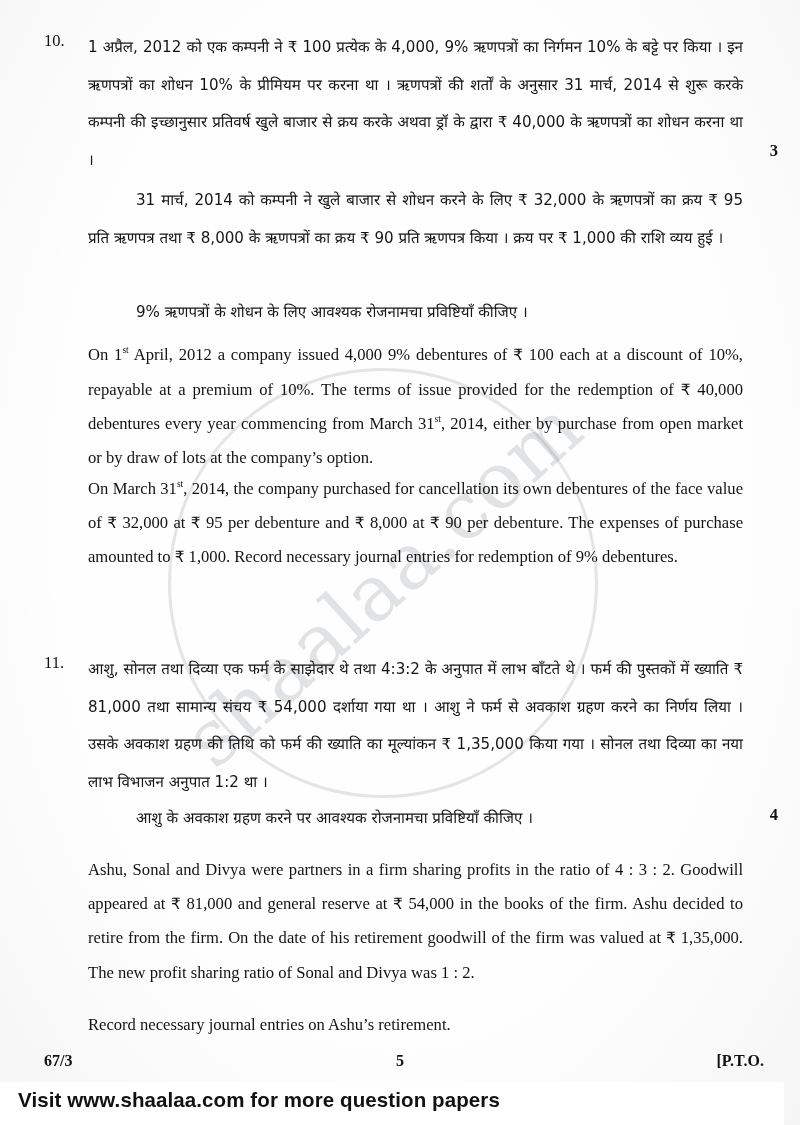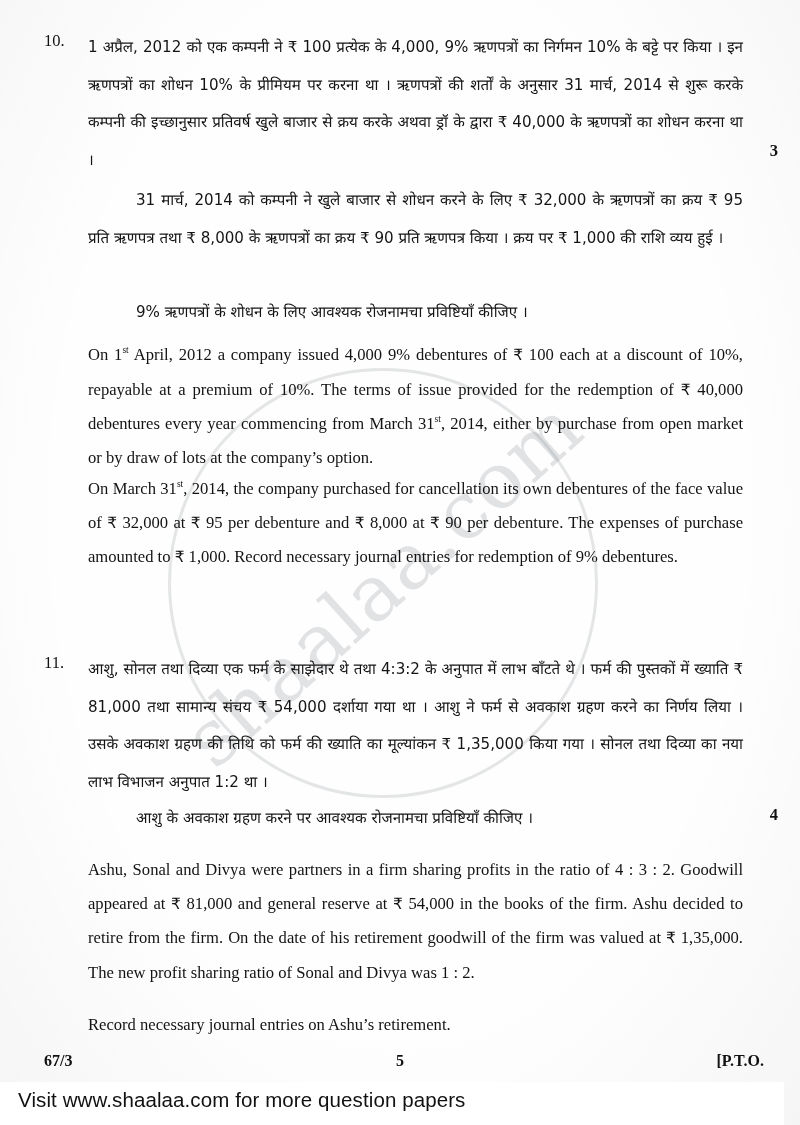--- a/index.html
+++ b/index.html
@@ -161,20 +161,21 @@
   }
 
   .sitebar {
     position: absolute;
     left: 0;
     top: 1082px;
     width: 784px;
     height: 43px;
     background: #ffffff;
     z-index: 6;
+    font-weight: bold;
   }
   .sitebar .sitetext {
     position: absolute;
     left: 18px;
     top: 6px;
     font-family: "Liberation Sans", "DejaVu Sans", sans-serif;
     font-size: 20.5px;
     color: #111111;
     letter-spacing: 0.1px;
   }

